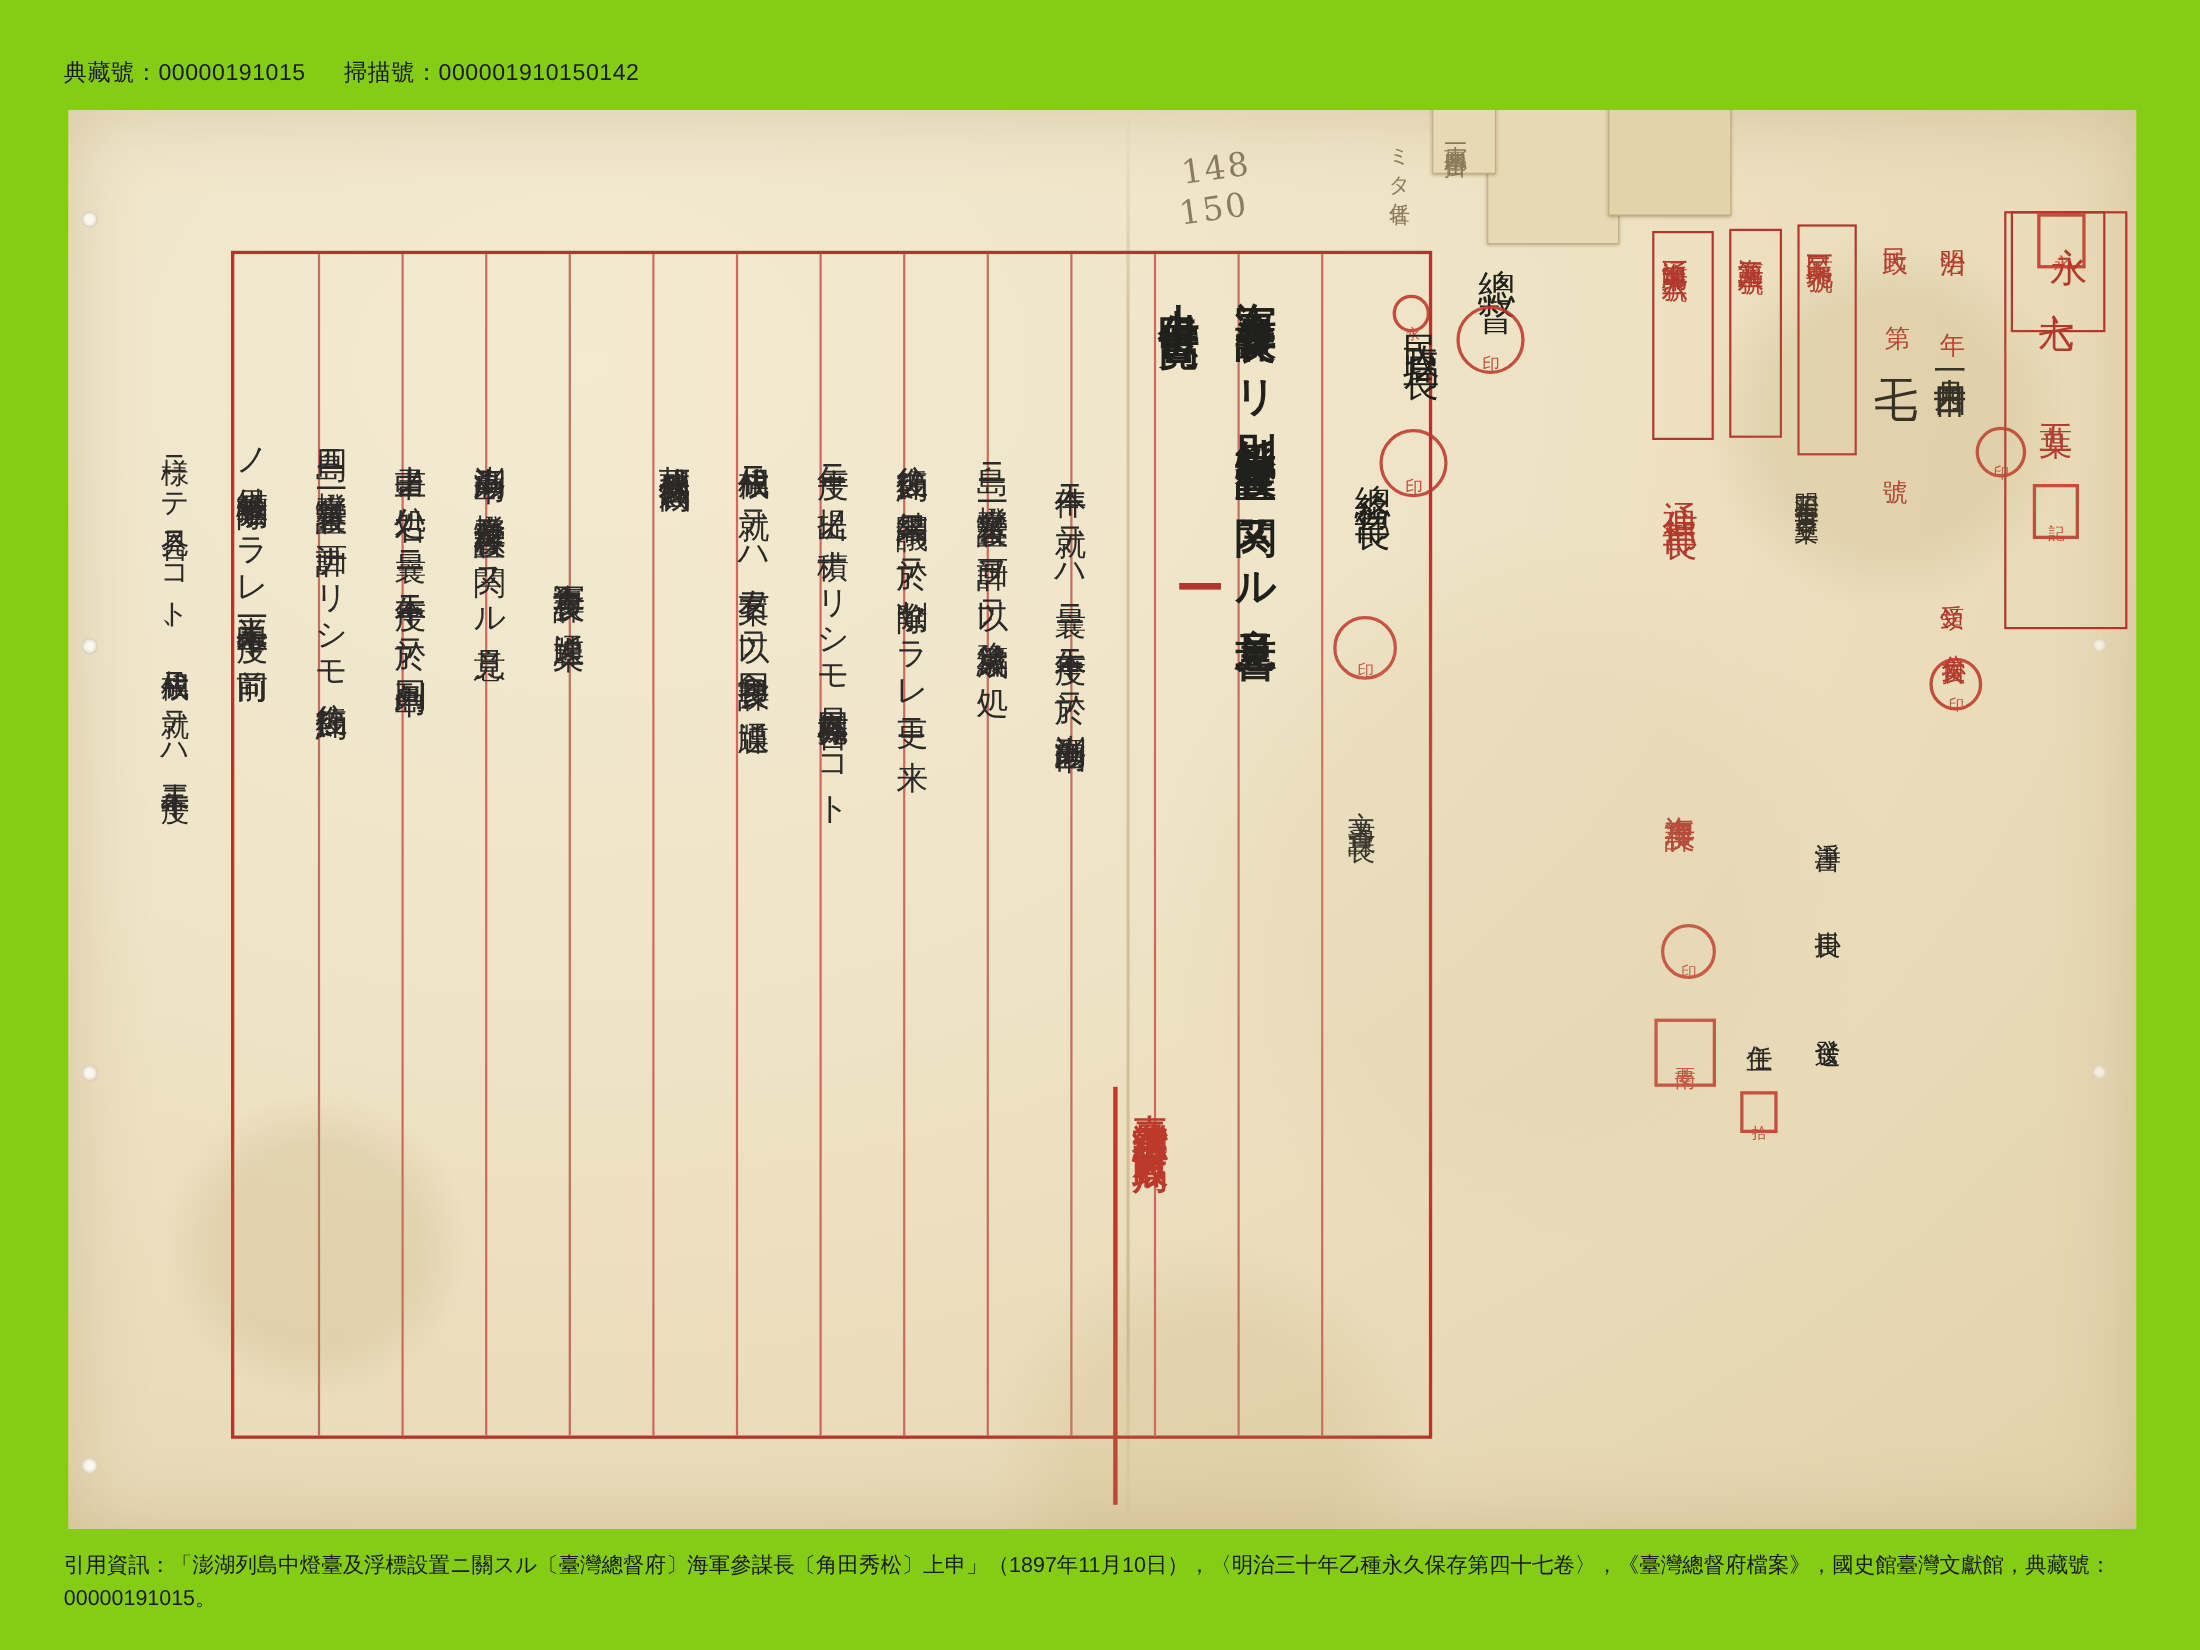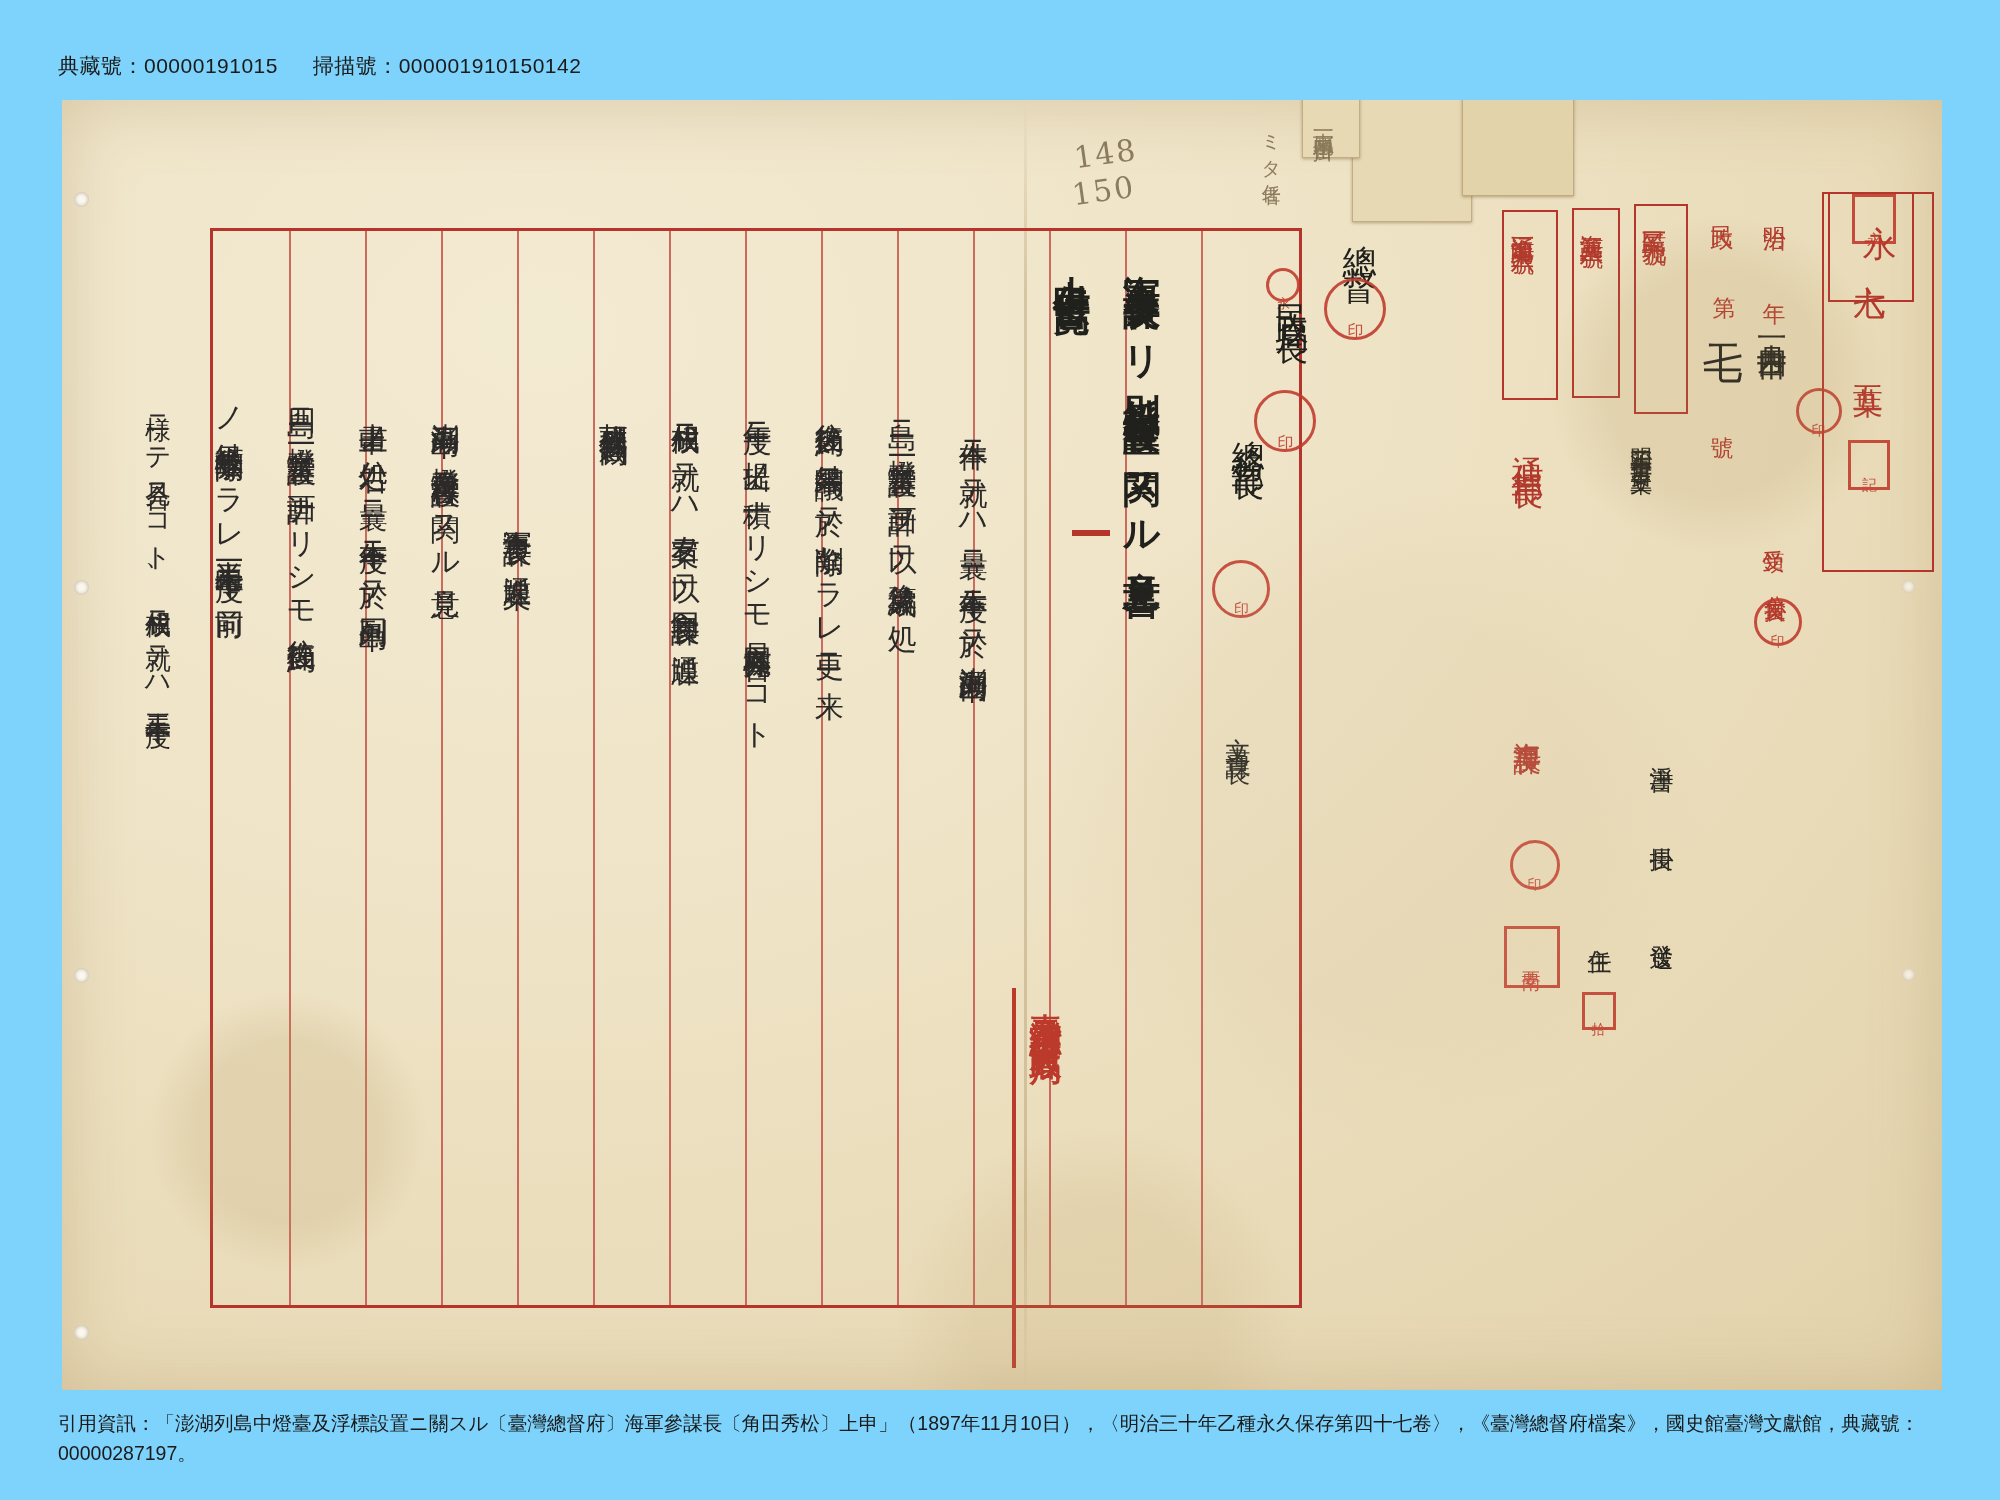--- a/index.html
+++ b/index.html
@@ -11,21 +11,21 @@
     width: 2000px;
     height: 1500px;
     font-family: "Liberation Sans", sans-serif;
     overflow: hidden;
     position: relative;
   }
 
   .page {
     position: absolute;
     inset: 0;
-    background: #7dd3fc;
+    background: #84cc16;
   }
 
   
   .top-meta {
     position: absolute;
     left: 58px;
     top: 52px;
     font-size: 21px;
     color: #1a1a1a;
     letter-spacing: 0.5px;
@@ -301,15 +301,15 @@
     <div class="vtext ink-red" style="left:1790px; top:160px; font-size:32px;">六七</div>
     <div class="vtext ink-red" style="left:1790px; top:262px; font-size:30px;">五葉</div>
     <div class="rbox" style="left:1760px; top:92px; width:112px; height:380px;"></div>
 
     <div class="seal" style="left:1790px; top:94px; width:44px; height:50px; font-size:15px;">永</div>
     <div class="seal" style="left:1786px; top:340px; width:42px; height:50px; font-size:15px;">記</div>
     <div class="seal seal-round" style="left:1734px; top:288px; width:46px; height:46px; font-size:14px;">印</div>
 
   </div>
 
-  <div class="citation">引用資訊：「澎湖列島中燈臺及浮標設置ニ關スル〔臺灣總督府〕海軍參謀長〔角田秀松〕上申」（1897年11月10日），〈明治三十年乙種永久保存第四十七卷〉，《臺灣總督府檔案》，國史館臺灣文獻館，典藏號：00000287197。</div>
+  <div class="citation">引用資訊：「澎湖列島中燈臺及浮標設置ニ關スル〔臺灣總督府〕海軍參謀長〔角田秀松〕上申」（1897年11月10日），〈明治三十年乙種永久保存第四十七卷〉，《臺灣總督府檔案》，國史館臺灣文獻館，典藏號：00000191015。</div>
 
 </div>
 
 </body></html>

